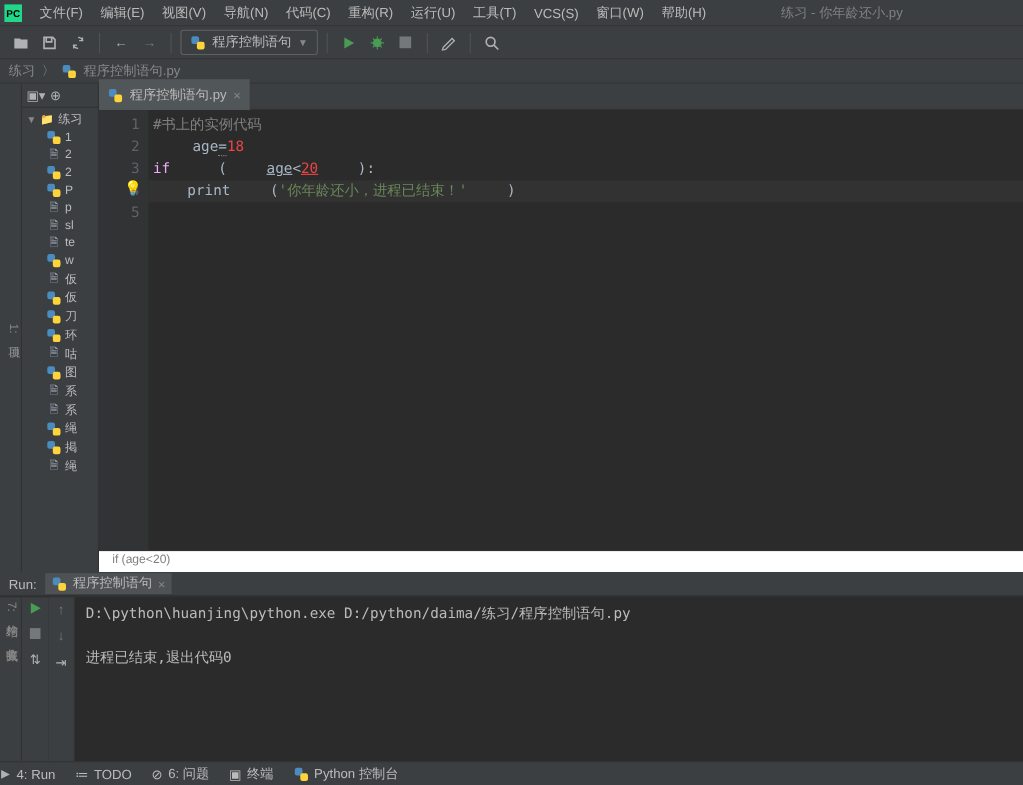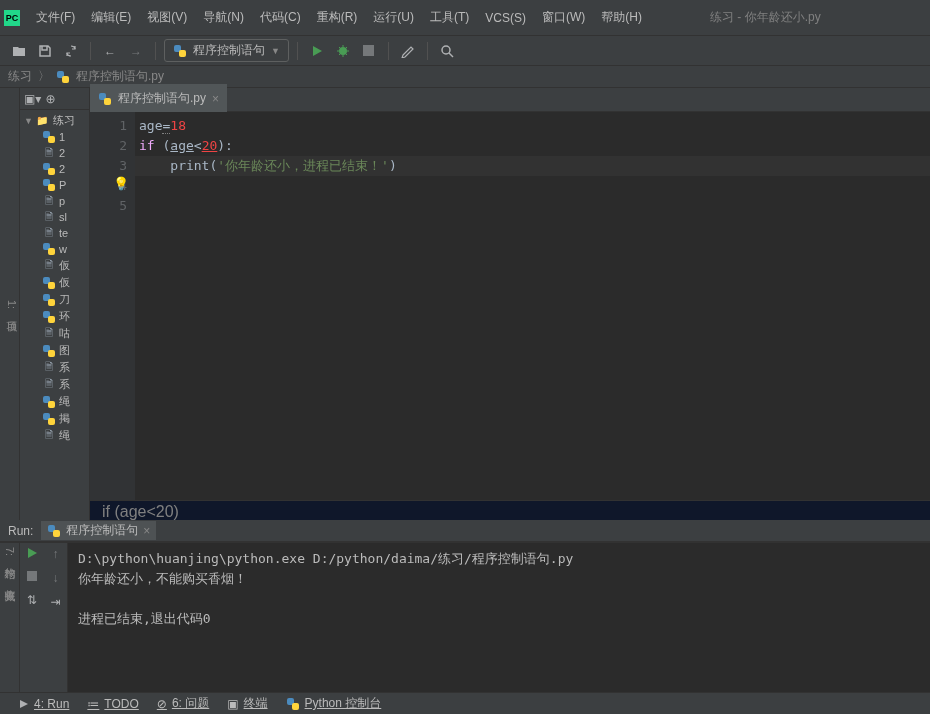--- a/index.html
+++ b/index.html
@@ -7,21 +7,21 @@
   width: 930px; height: 714px;
   background: #3c3f41;
   font-family: "Microsoft YaHei", sans-serif;
   font-size: 12px;
   color: #bbbbbb;
   overflow: hidden;
   display: flex;
   flex-direction: column;
 }
 .menubar {
-  height: 36px;
+  height: 24px;
   background: #3c3f41;
   display: flex;
   align-items: center;
   padding: 0 4px;
   border-bottom: 1px solid #323232;
 }
 .pc-logo {
   width: 16px; height: 16px;
   background: #21d789;
   color: #000;
@@ -196,46 +196,46 @@
 .code {
   flex: 1;
   padding: 4px 4px;
   font-family: "Consolas", monospace;
   font-size: 13px;
   line-height: 20px;
   position: relative;
 }
 .code .line { white-space: pre; }
 .c-comment { color: #808080; }
-.c-ident { color: #a9b7c6; }
+.c-ident { color: #a9b7c6; margin-left: 36px; }
 .c-op { color: #a9b7c6; }
 .c-wavy { border-bottom: 1px dotted #808080; }
 .c-num { color: #ef4444; }
 .c-kw { color: #f0abfc; }
 .c-call { color: #a9b7c6; }
 .c-str { color: #6a8759; }
 .bulb {
   position: absolute;
   left: -22px;
   top: 62px;
   color: #f0a732;
   font-size: 13px;
 }
 .highlight-line {
   background: #323232;
   margin: 0 -4px;
   padding: 0 4px;
 }
 .context-bar {
   height: 20px;
-  background: #0f172a;
+  background: #ffffff;
   border-top: 1px solid #323232;
   padding: 2px 12px;
   color: #808080;
-  font-size: 16px;
+  font-size: 11px;
 }
 .run-panel {
   height: 150px;
   background: #2b2b2b;
   display: flex;
   border-top: 1px solid #323232;
 }
 .run-header {
   height: 22px;
   background: #3c3f41;
@@ -289,25 +289,24 @@
   line-height: 20px;
   color: #bbbbbb;
 }
 .console .line { white-space: pre-wrap; }
 .bottom-bar {
   height: 22px;
   background: #3c3f41;
   border-top: 1px solid #323232;
   display: flex;
   align-items: center;
-  padding: 0 19px;
+  padding: 0 0;
   gap: 18px;
   font-size: 12px;
   color: #bbbbbb;
-  text-decoration: underline;
 }
 .bottom-item { display: flex; align-items: center; gap: 5px; cursor: pointer; }
 svg { display: block; }
 </style>
 </head>
 <body>
 
 <div class="menubar">
   <div class="pc-logo">PC</div>
   <div class="menu-item">文件(F)</div>
@@ -516,20 +515,21 @@
     <div class="editor-body">
       <div class="gutter">
         <div>1</div>
         <div>2</div>
         <div>3</div>
         <div>4</div>
         <div>5</div>
       </div>
       <div class="code">
         <div class="bulb">💡</div>
+        <div class="line"><span class="c-comment">#书上的实例代码</span></div>
         <div class="line"><span class="c-ident">age</span><span class="c-op c-wavy">=</span><span class="c-num">18</span></div>
         <div class="line"><span class="c-kw">if</span><span class="c-ident"> (</span><span class="c-ident" style="text-decoration:underline">age</span><span class="c-op">&lt;</span><span class="c-num" style="text-decoration:underline">20</span><span class="c-ident">)</span><span class="c-op">:</span></div>
         <div class="line highlight-line">    <span class="c-call">print</span><span class="c-ident">(</span><span class="c-str">'你年龄还小，进程已结束！'</span><span class="c-ident">)</span></div>
         <div class="line"></div>
       </div>
     </div>
     <div class="context-bar">if (age&lt;20)</div>
   </div>
 </div>
 
@@ -561,21 +561,20 @@
     <div style="color:#afb1b3">⇅</div>
   </div>
   <div class="run-side2">
     <div style="color:#afb1b3;opacity:.5">↑</div>
     <div style="color:#afb1b3;opacity:.5">↓</div>
     <div style="color:#afb1b3">⇥</div>
   </div>
   <div class="run-content-wrap">
     <div class="console">
       <div class="line">D:\python\huanjing\python.exe D:/python/daima/练习/程序控制语句.py</div>
-      <div class="line">你年龄还小，不能购买香烟！</div>
       <div class="line">&nbsp;</div>
       <div class="line">进程已结束,退出代码0</div>
     </div>
   </div>
 </div>
 
 <div class="bottom-bar">
   <div class="bottom-item">
     <svg width="10" height="10">
         <path d="M1 1l8 4-8 4z" fill="#afb1b3"></path>

